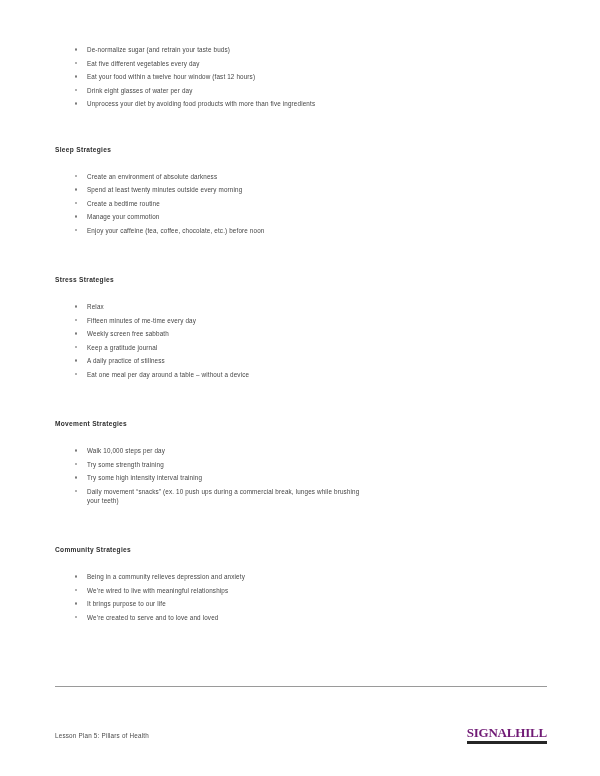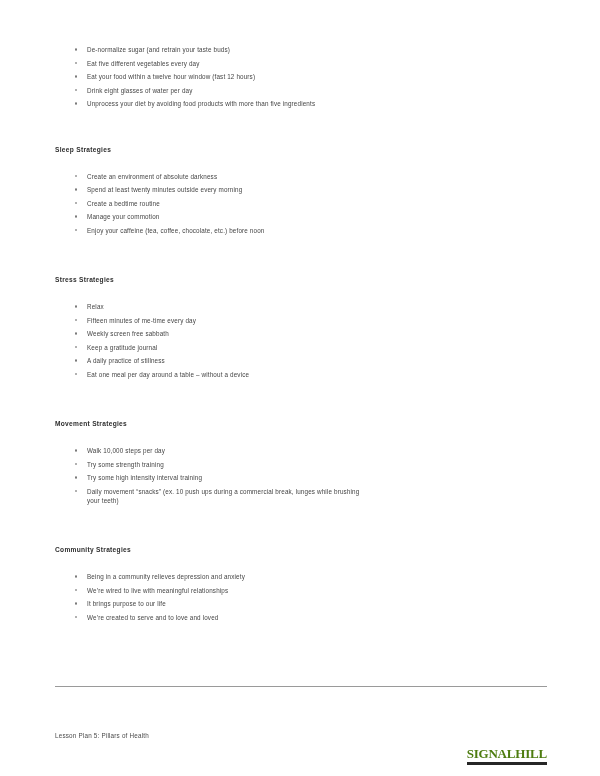--- a/index.html
+++ b/index.html
@@ -99,24 +99,23 @@
     position: absolute;
     right: 0;
     top: 0;
     text-align: right;
   }
   .logo-word {
     font-family: "Liberation Serif", serif;
     font-weight: bold;
     font-size: 13px;
     letter-spacing: -0.2px;
-    color: #4d7c0f;
+    color: #701a75;
     line-height: 14px;
     white-space: nowrap;
-    margin-top: 21px;
   }
   .logo-rule {
     margin-top: 1px;
     height: 2.5px;
     background: #262626;
     width: 100%;
   }
 </style>
 </head>
 <body>

